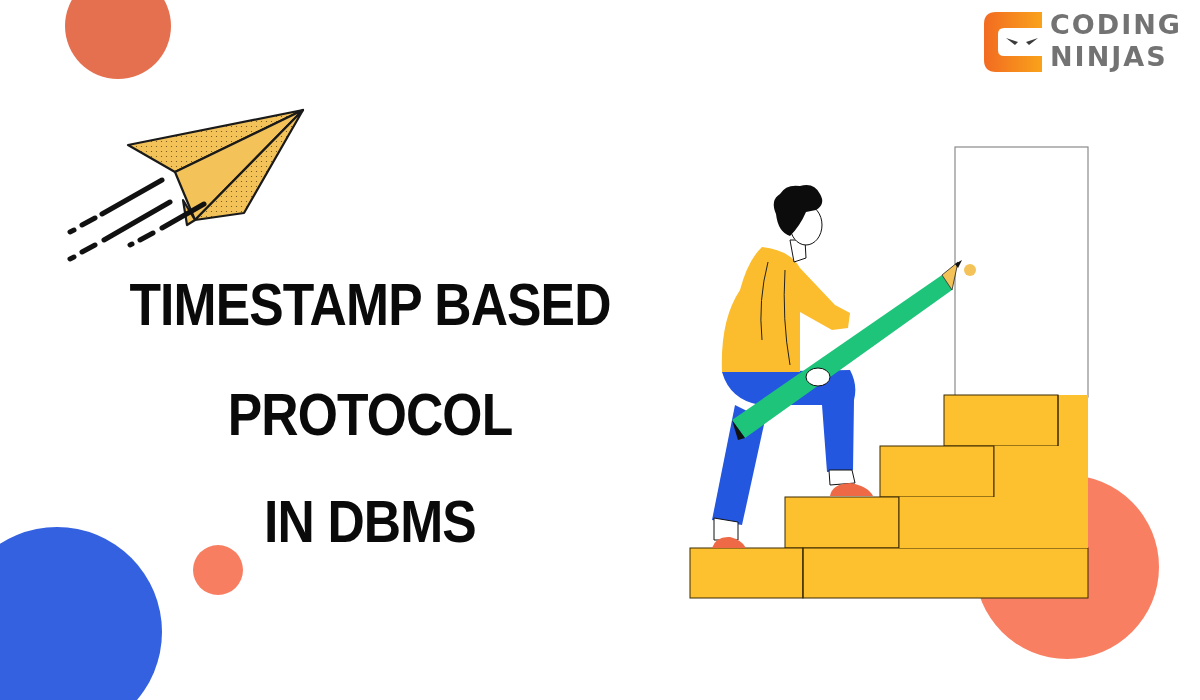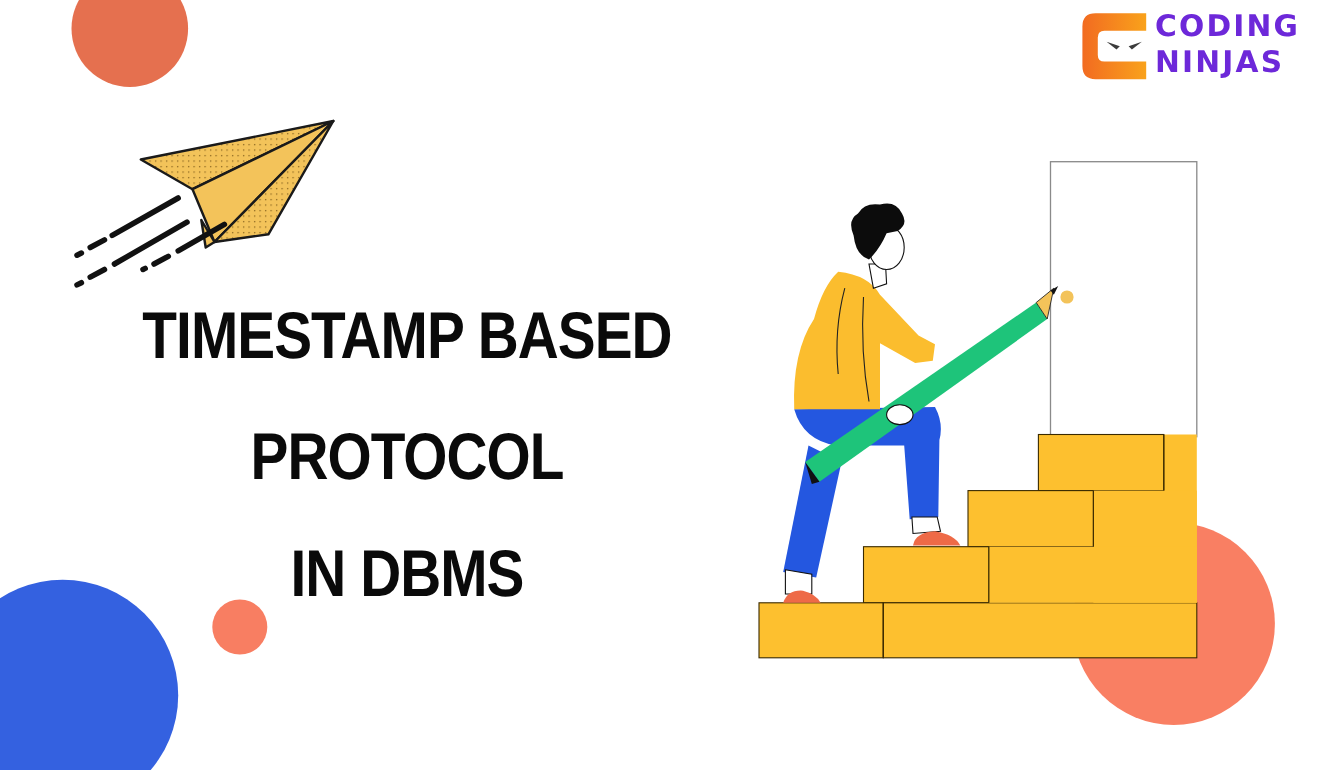--- a/index.html
+++ b/index.html
@@ -32,21 +32,21 @@
     left: 982px;
     top: 8px;
     width: 210px;
     height: 68px;
   }
   .logo-text {
     position: absolute;
     left: 68px;
     font-family: "DejaVu Sans", sans-serif;
     font-weight: 700;
-    color: #6d28d9;
+    color: #737373;
     font-size: 27px;
     letter-spacing: 2px;
     line-height: 30px;
   }
 </style>
 </head>
 <body>
 
 <div class="canvas">
 

